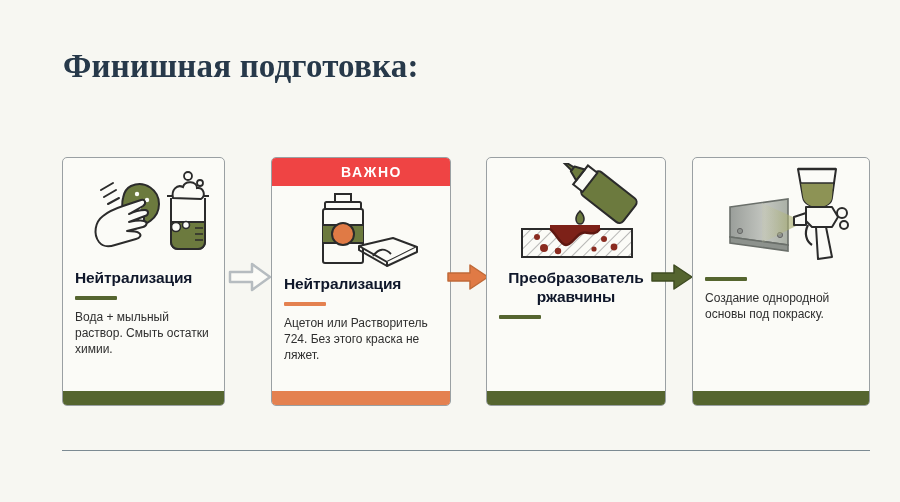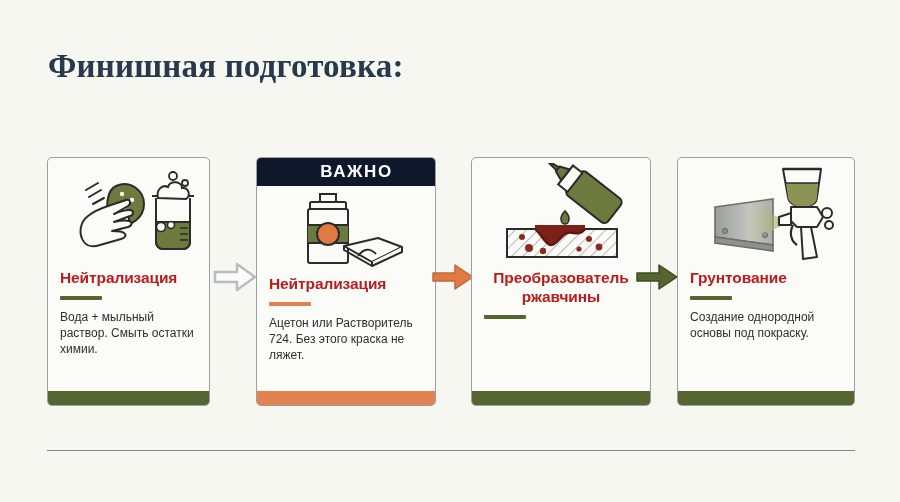--- a/index.html
+++ b/index.html
@@ -10,20 +10,21 @@
     background: #f7f7f2;
     font-family: "Liberation Sans", sans-serif;
     overflow: hidden;
     position: relative;
   }
 
   .slide {
     position: absolute;
     inset: 0;
     background: #f7f7f2;
+    margin-left: 15px;
   }
 
   
   .title-block {
     position: absolute;
     left: 48px;
     top: 46px;
     width: 700px;
   }
   .title-line {
@@ -54,23 +55,23 @@
     border-radius: 5px;
     overflow: hidden;
   }
   .card-1 { left: 0px;   width: 163px; }
   .card-2 { left: 209px; width: 180px; }
   .card-3 { left: 424px; width: 180px; text-align: center; }
   .card-4 { left: 630px; width: 178px; }
 
   .badge {
     height: 28px;
-    background: #0f172a;
+    background: #ef4444;
     color: #ffffff;
-    font-size: 17px;
+    font-size: 14px;
     font-weight: bold;
     letter-spacing: 1.6px;
     display: flex;
     align-items: center;
     justify-content: center;
     padding-left: 21px;
   }
 
   .icon-area {
     height: 110px;
@@ -79,21 +80,21 @@
     justify-content: center;
   }
   .card-2 .icon-area { height: 88px; }
 
   .card-body {
     padding: 0 12px;
   }
   .card-title {
     font-size: 15.5px;
     font-weight: bold;
-    color: #b91c1c;
+    color: #0f172a;
     line-height: 19px;
     letter-spacing: -0.1px;
   }
   .accent {
     width: 42px;
     height: 4px;
     margin: 9px 0 9px 0;
     background: #55652f;
     border-radius: 1px;
   }
@@ -302,21 +303,20 @@
 
           <circle cx="136" cy="50" r="5" fill="#fbfbf7" stroke="#2b2b2b" stroke-width="2"></circle>
           <circle cx="138" cy="62" r="4" fill="#fbfbf7" stroke="#2b2b2b" stroke-width="2"></circle>
 
           <path d="M110 64 L120 64 L126 94 L112 96 Z" fill="#fbfbf7" stroke="#2b2b2b" stroke-width="2" stroke-linejoin="round"></path>
 
           <path d="M102 62 C98 70 100 78 106 82" fill="none" stroke="#2b2b2b" stroke-width="2.2"></path>
         </svg>
       </div>
       <div class="card-body">
-        <div class="card-title">Грунтование</div>
         <div class="accent"></div>
         <div class="card-text">Создание однородной основы под покраску.</div>
       </div>
       <div class="footbar"></div>
     </div>
 
   </div>
 
   <div class="rule"></div>
 </div>

